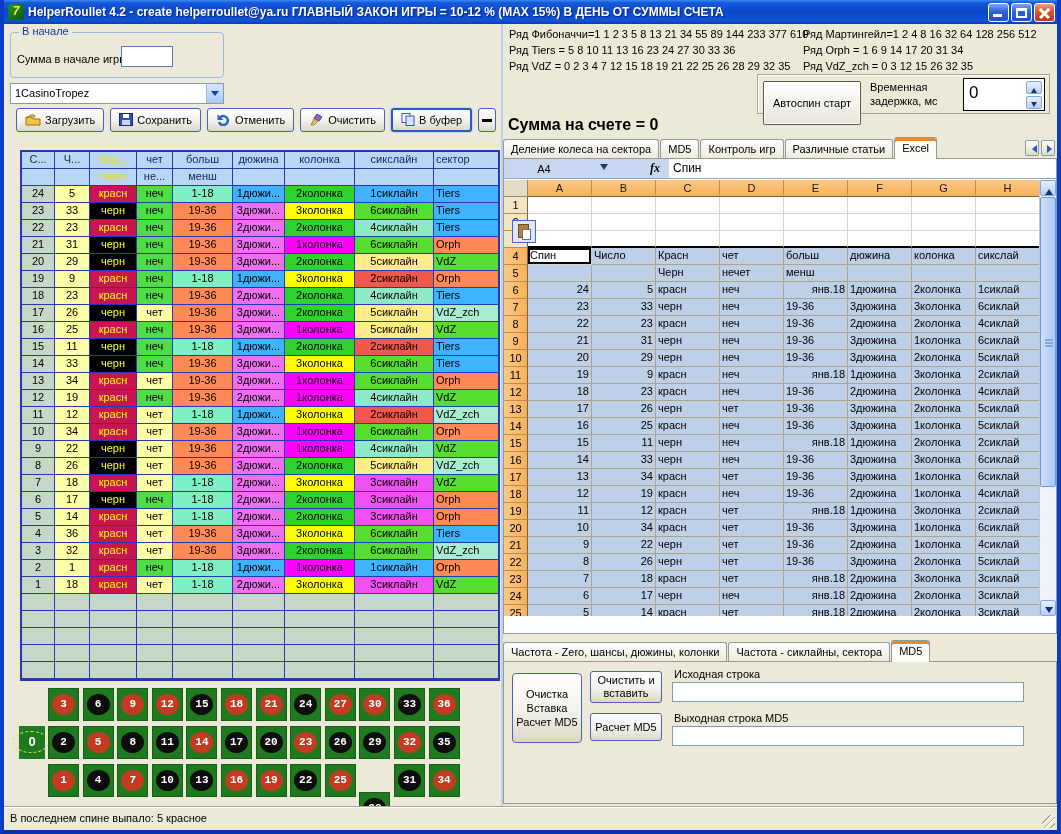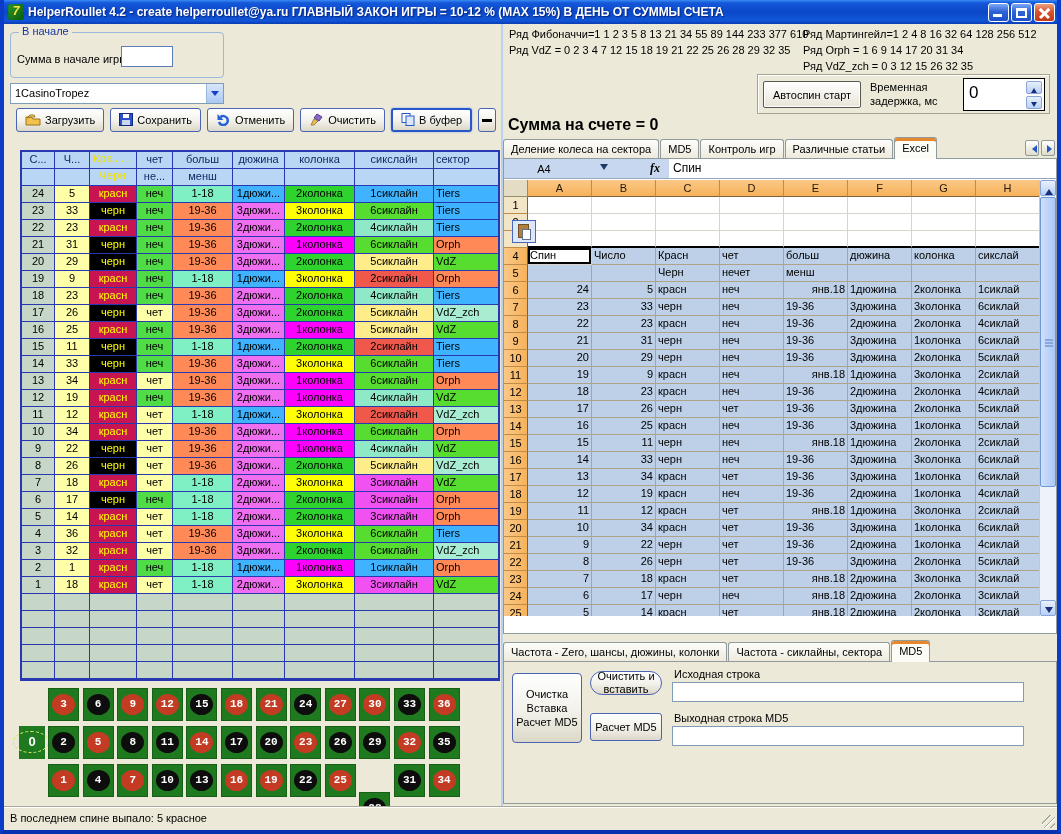--- a/index.html
+++ b/index.html
@@ -50,36 +50,36 @@
   .minus-bar { width:10px; height:3px; background:#000; }
   
   .spin-table { position:absolute; left:16px; top:126px; width:480px; border:2px solid #2838b0; background:#c7d7c7; }
   .trow { display:flex; height:17px; }
   .tcell { border-right:1px solid #2838b0; border-bottom:1px solid #2838b0; font-size:11px; line-height:15px;
            text-align:center; overflow:hidden; white-space:nowrap; }
   .trow .tcell:last-child { border-right:none; }
   .c0{width:33px;} .c1{width:35px;} .c2{width:47px;} .c3{width:36px;} .c4{width:60px;}
   .c5{width:52px;} .c6{width:70px;} .c7{width:79px;} .c8{flex:1; text-align:left; padding-left:2px;}
   .th { background:#b9d6f4; color:#142864; }
-  .th.ylw { color:#f0e000;font-family:Liberation Mono, monospace; }
+  .th.ylw { color:#f0e000; }
   
   .board { position:absolute; left:0; top:658px; width:497px; height:124px; }
   .bcell { position:absolute; width:31px; height:33px; background:#1f7a1f; box-shadow:inset 0 0 0 1px #175e17; }
   .bnum { position:absolute; left:4px; top:5.5px; width:23px; height:21px; border-radius:50%; color:#fff; font-size:11px; font-weight:bold;
           text-align:center; line-height:21px; font-family:"Liberation Mono", monospace; }
   .bnum.r { background:#c23b22; } .bnum.b { background:#0d0d0d; }
   .zero-cell { position:absolute; left:15px; width:26px; height:33px; background:#1f7a1f; color:#fff; font-size:13px; font-weight:bold;
                text-align:center; line-height:31px; }
   .zero-ring { position:absolute; left:-6px; top:5px; width:36px; height:22px; border:1px dashed #cfe860; border-radius:50%; }
   
   .series { position:absolute; top:2px; font-size:11px; line-height:16px; white-space:nowrap; }
   .series.colA { left:6px; } .series.colB { left:300px; }
   .autospin { position:absolute; left:254px; top:50px; width:293px; height:40px; border:1px solid #a8a490;
               box-shadow:inset 1px 1px 0 #fff; background:#ece9d8; }
-  .autospin-btn { position:absolute; left:5px; top:6px; width:98px; height:27px; border:1px solid #585850; border-radius:2px;
+  .autospin-btn { position:absolute; left:5px; top:6px; width:98px; height:44px; border:1px solid #585850; border-radius:2px;
                   background:linear-gradient(180deg,#fff,#e8e4d8); box-shadow:inset 0 0 0 1px #fff; font-size:11px; }
   .delay-label { position:absolute; left:112px; top:5px; width:90px; font-size:11px; line-height:14px; }
   .spinner { position:absolute; left:205px; top:3px; width:82px; height:33px; border:1px solid #000; background:#fff; }
   .spinner .sval { position:absolute; left:5px; top:4px; font-size:17px; }
   .spinbtn { position:absolute; right:2px; width:16px; height:13px; border:1px solid #88a4d8; border-radius:2px;
              background:linear-gradient(180deg,#e8f0fc,#b8d0f4); }
   .spinbtn.up { top:2px; } .spinbtn.dn { top:17px; }
   .spinbtn::after { content:''; position:absolute; left:4px; border:3.5px solid transparent; }
   .spinbtn.up::after { top:3px; border-bottom:5px solid #18307c; }
   .spinbtn.dn::after { top:5px; border-top:5px solid #18307c; }
@@ -148,21 +148,21 @@
   .grip3h { position:absolute; top:3px; left:50%; width:1.5px; height:7px; background:#88a8dc; box-shadow:3px 0 0 #88a8dc, -3px 0 0 #88a8dc; }
   
   .btabstrip { position:absolute; left:0; top:616px; width:529px; height:22px; }
   .md5-panel { position:absolute; left:0; top:637px; width:554px; height:143px; border:1px solid #919b9c; background:#ece9d8; z-index:2; }
   .bigbtn { position:absolute; left:8px; top:11px; width:70px; height:70px; border:1px solid #4a63b4; border-radius:4px;
             background:linear-gradient(180deg,#fff,#f2f1ea 55%,#dcd8c8); font-size:11px; text-align:center;
             display:flex; align-items:center; justify-content:center; white-space:pre-line; line-height:14px; }
   .mdbtn { position:absolute; left:86px; width:72px; border:1px solid #4a63b4; border-radius:3px;
            background:linear-gradient(180deg,#fff,#f2f1ea 55%,#dcd8c8); font-size:11px; text-align:center;
            display:flex; align-items:center; justify-content:center; line-height:13px; }
-  .mdbtn.b1 { top:9px; height:24px;border-radius:14px; } .mdbtn.b2 { top:51px; height:28px; }
+  .mdbtn.b1 { top:9px; height:32px; } .mdbtn.b2 { top:51px; height:28px; }
   .md5-label { position:absolute; left:170px; font-size:11px; }
   .md5-input { position:absolute; left:168px; width:352px; height:20px; border:1px solid #7f9db9; background:#fff; font-size:11px; padding:0 3px; }
   
   .statusbar { position:absolute; left:0; bottom:0; width:1053px; height:24px; background:#ece9d8;
                border-top:1px solid #aca899; box-shadow:inset 0 1px 0 #fff; font-size:11px; line-height:23px; padding-left:6px; }
   .grip { position:absolute; right:2px; bottom:2px; width:13px; height:13px;
           background:linear-gradient(135deg, transparent 30%, #aca899 30%, #aca899 36%, #fff 36%, #fff 42%, transparent 42%,
           transparent 55%, #aca899 55%, #aca899 61%, #fff 61%, #fff 67%, transparent 67%,
           transparent 80%, #aca899 80%, #aca899 86%, #fff 86%, #fff 92%, transparent 92%); }
 </style>
@@ -692,20 +692,21 @@
           <div class="bcell" style="left: 424.6px; top: 82px;">
             <span class="bnum r">34</span>
           </div>
         </div>
     </div>
     <div class="v-divider"></div>
 
     <div class="right-panel">
       <div class="series colA">
           <div>Ряд Фибоначчи=1 1 2 3 5 8 13 21 34 55 89 144 233 377 610</div>
+          <div>Ряд Tiers = 5 8 10 11 13 16 23 24 27 30 33 36</div>
           <div>Ряд VdZ = 0 2 3 4 7 12 15 18 19 21 22 25 26 28 29 32 35</div>
         </div>
       <div class="series colB">
           <div>Ряд Мартингейл=1 2 4 8 16 32 64 128 256 512</div>
           <div>Ряд Orph = 1 6 9 14 17 20 31 34</div>
           <div>Ряд VdZ_zch = 0 3 12 15 26 32 35</div>
         </div>
       <div class="autospin">
         <button class="autospin-btn">Автоспин старт</button>
         <div class="delay-label">Временная задержка, мс</div>

